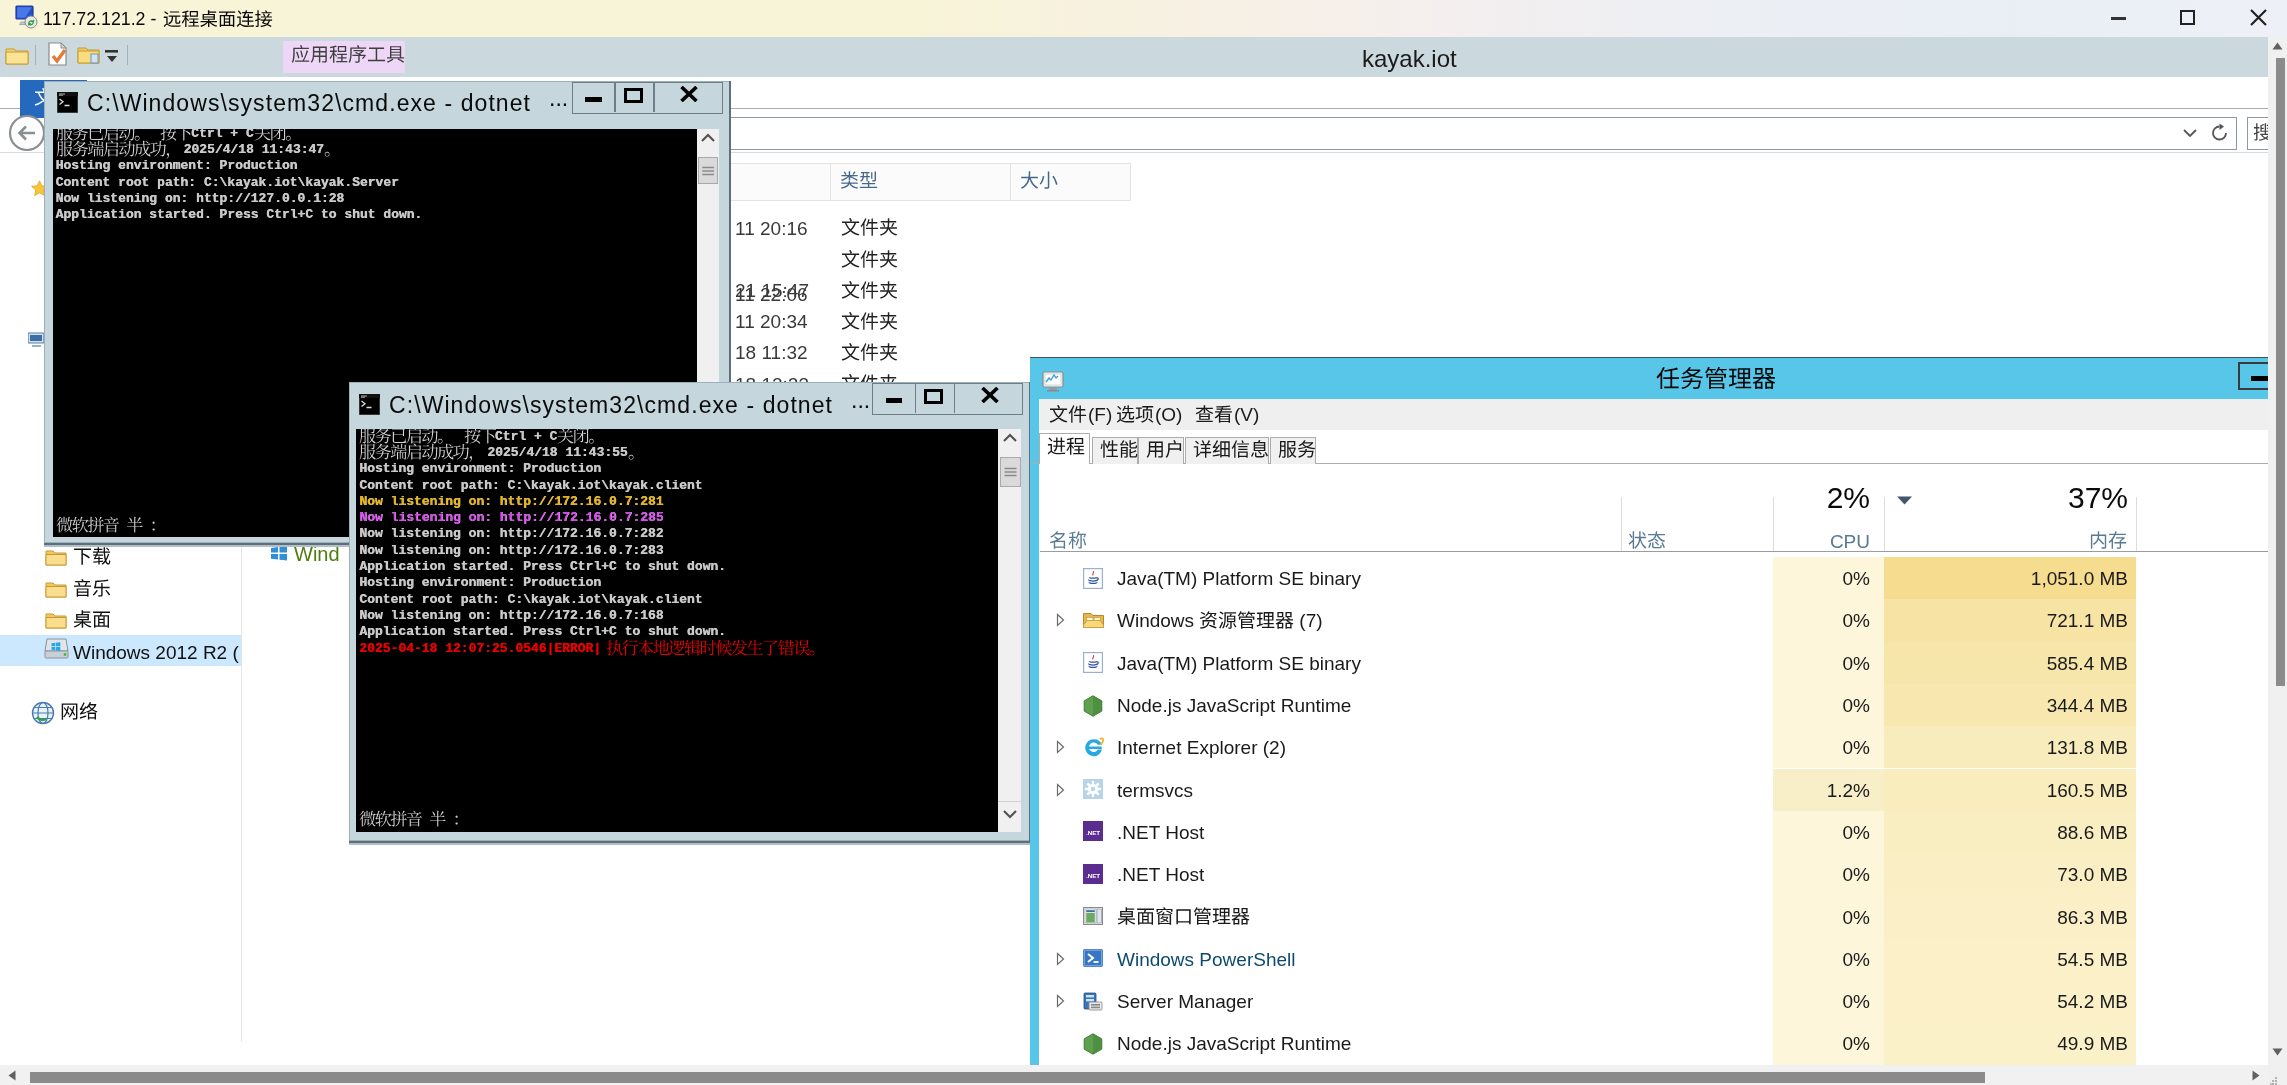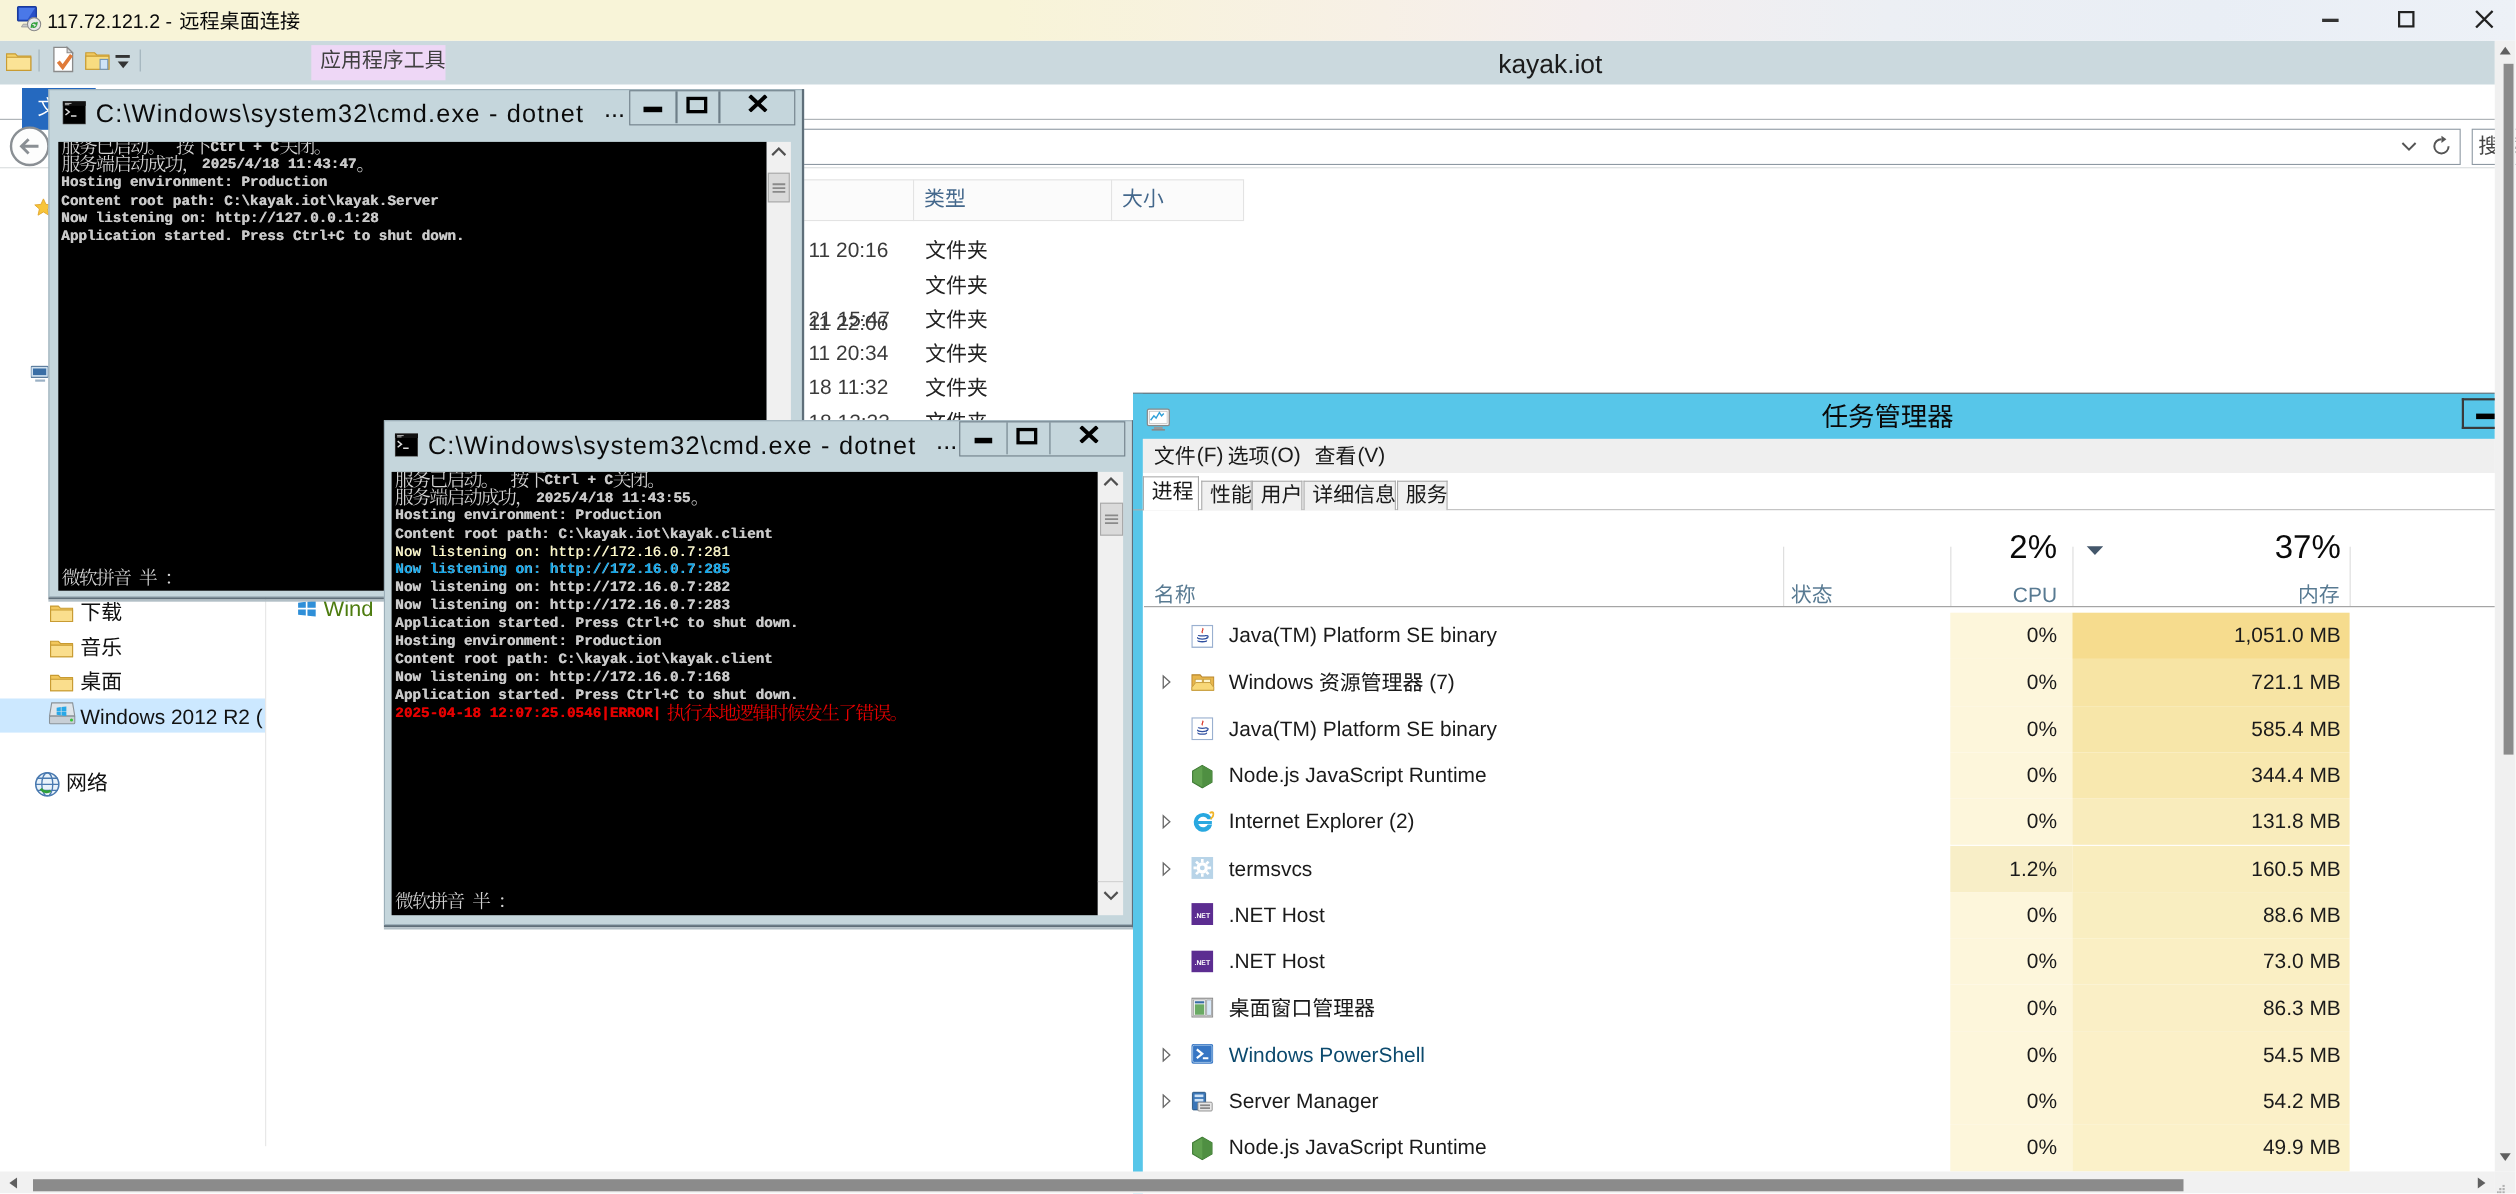--- a/index.html
+++ b/index.html
@@ -290,22 +290,22 @@
         </g>
       </svg>
       <div style="position:absolute;left:131.2px;top:16.46px;font-family:'Liberation Mono',monospace;font-size:13px;font-weight:bold;color:#c9c9c9;white-space:pre;text-shadow:0.45px 0 0 #c9c9c9;line-height:16.3px">2025/4/18 11:43:55</div>
       <svg style="position:absolute;left:271.59999999999997px;top:16.9px;overflow:visible" width="16" height="23" viewBox="0 0 16 23">
         <g transform="translate(0,13.2)">
           <path d="M3.1 1.4Q2.5 1.4 1.9 1.1Q1.4 0.7 1.1 0.2Q0.7 -0.4 0.7 -1Q0.7 -1.7 1.1 -2.2Q1.4 -2.8 1.9 -3.1Q2.5 -3.4 3.1 -3.4Q3.8 -3.4 4.4 -3.1Q4.9 -2.8 5.2 -2.2Q5.5 -1.7 5.5 -1Q5.5 -0.4 5.2 0.2Q4.9 0.7 4.4 1.1Q3.8 1.4 3.1 1.4ZM3.1 0.8Q3.9 0.8 4.4 0.3Q5 -0.3 5 -1Q5 -1.8 4.4 -2.3Q3.9 -2.8 3.1 -2.8Q2.4 -2.8 1.8 -2.3Q1.3 -1.8 1.3 -1Q1.3 -0.3 1.8 0.3Q2.4 0.8 3.1 0.8Z" fill="#d2d2d2"></path>
         </g>
       </svg>
       <div style="position:absolute;left:3.2px;top:32.76px;font-family:'Liberation Mono',monospace;font-size:13px;font-weight:bold;color:#c9c9c9;white-space:pre;text-shadow:0.45px 0 0 #c9c9c9;line-height:16.3px">Hosting environment: Production</div>
       <div style="position:absolute;left:3.2px;top:49.06px;font-family:'Liberation Mono',monospace;font-size:13px;font-weight:bold;color:#c9c9c9;white-space:pre;text-shadow:0.45px 0 0 #c9c9c9;line-height:16.3px">Content root path: C:\kayak.iot\kayak.client</div>
-      <div style="position:absolute;left:3.2px;top:65.36px;font-family:'Liberation Mono',monospace;font-size:13px;font-weight:normal;color:#fef9c3;white-space:pre;text-shadow:0.45px 0 0 #c9c9c9;line-height:16.3px">Now listening on: http://172.16.0.7:281</div>
-      <div style="position:absolute;left:3.2px;top:81.66px;font-family:'Liberation Mono',monospace;font-size:13px;font-weight:bold;color:#0ea5e9;white-space:pre;text-shadow:0.45px 0 0 #c9c9c9;line-height:16.3px">Now listening on: http://172.16.0.7:285</div>
+      <div style="position:absolute;left:3.2px;top:65.36px;font-family:'Liberation Mono',monospace;font-size:13px;font-weight:bold;color:#eab308;white-space:pre;text-shadow:0.45px 0 0 #c9c9c9;line-height:16.3px">Now listening on: http://172.16.0.7:281</div>
+      <div style="position:absolute;left:3.2px;top:81.66px;font-family:'Liberation Mono',monospace;font-size:13px;font-weight:bold;color:#d946ef;white-space:pre;text-shadow:0.45px 0 0 #c9c9c9;line-height:16.3px">Now listening on: http://172.16.0.7:285</div>
       <div style="position:absolute;left:3.2px;top:97.96px;font-family:'Liberation Mono',monospace;font-size:13px;font-weight:bold;color:#c9c9c9;white-space:pre;text-shadow:0.45px 0 0 #c9c9c9;line-height:16.3px">Now listening on: http://172.16.0.7:282</div>
       <div style="position:absolute;left:3.2px;top:114.26px;font-family:'Liberation Mono',monospace;font-size:13px;font-weight:bold;color:#c9c9c9;white-space:pre;text-shadow:0.45px 0 0 #c9c9c9;line-height:16.3px">Now listening on: http://172.16.0.7:283</div>
       <div style="position:absolute;left:3.2px;top:130.56px;font-family:'Liberation Mono',monospace;font-size:13px;font-weight:bold;color:#c9c9c9;white-space:pre;text-shadow:0.45px 0 0 #c9c9c9;line-height:16.3px">Application started. Press Ctrl+C to shut down.</div>
       <div style="position:absolute;left:3.2px;top:146.86px;font-family:'Liberation Mono',monospace;font-size:13px;font-weight:bold;color:#c9c9c9;white-space:pre;text-shadow:0.45px 0 0 #c9c9c9;line-height:16.3px">Hosting environment: Production</div>
       <div style="position:absolute;left:3.2px;top:163.16px;font-family:'Liberation Mono',monospace;font-size:13px;font-weight:bold;color:#c9c9c9;white-space:pre;text-shadow:0.45px 0 0 #c9c9c9;line-height:16.3px">Content root path: C:\kayak.iot\kayak.client</div>
       <div style="position:absolute;left:3.2px;top:179.46px;font-family:'Liberation Mono',monospace;font-size:13px;font-weight:bold;color:#c9c9c9;white-space:pre;text-shadow:0.45px 0 0 #c9c9c9;line-height:16.3px">Now listening on: http://172.16.0.7:168</div>
       <div style="position:absolute;left:3.2px;top:195.76px;font-family:'Liberation Mono',monospace;font-size:13px;font-weight:bold;color:#c9c9c9;white-space:pre;text-shadow:0.45px 0 0 #c9c9c9;line-height:16.3px">Application started. Press Ctrl+C to shut down.</div>
       <div style="position:absolute;left:3.2px;top:212.06px;font-family:'Liberation Mono',monospace;font-size:13px;font-weight:bold;color:#e60000;white-space:pre;text-shadow:0.45px 0 0 #e60000;line-height:16.3px">2025-04-18 12:07:25.0546|ERROR|</div>
       <svg style="position:absolute;left:249.89999999999998px;top:212.5px;overflow:visible" width="218" height="23" viewBox="0 0 218 23">
         <g transform="translate(0,13.2)">

